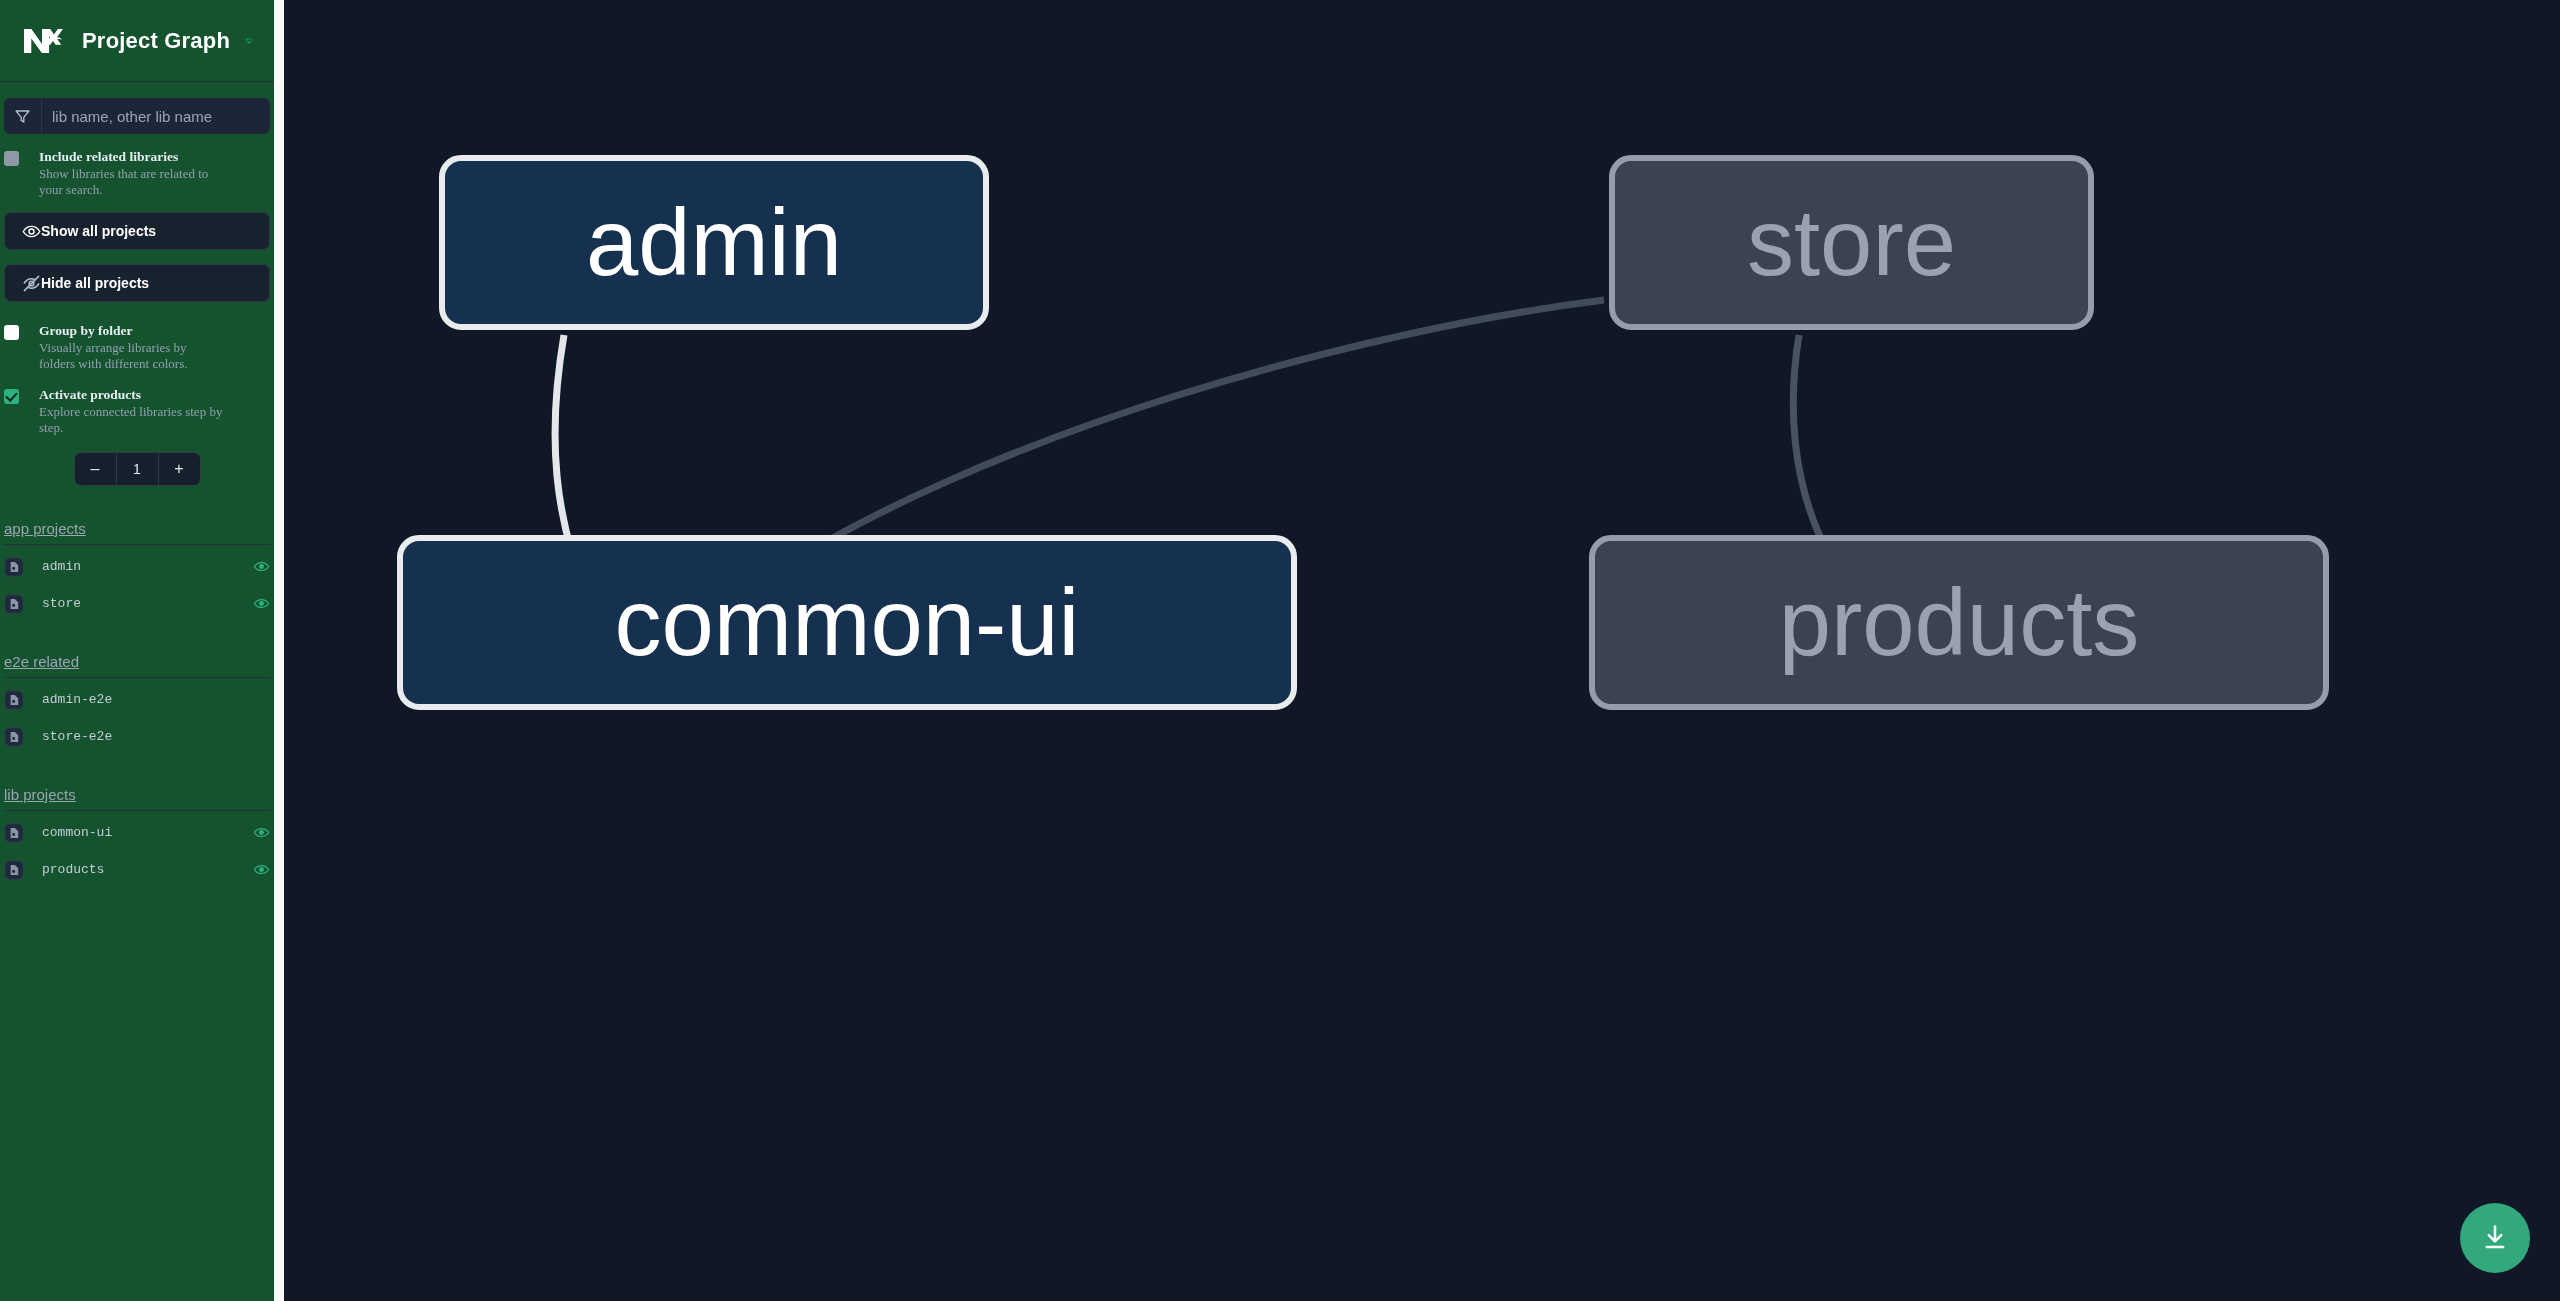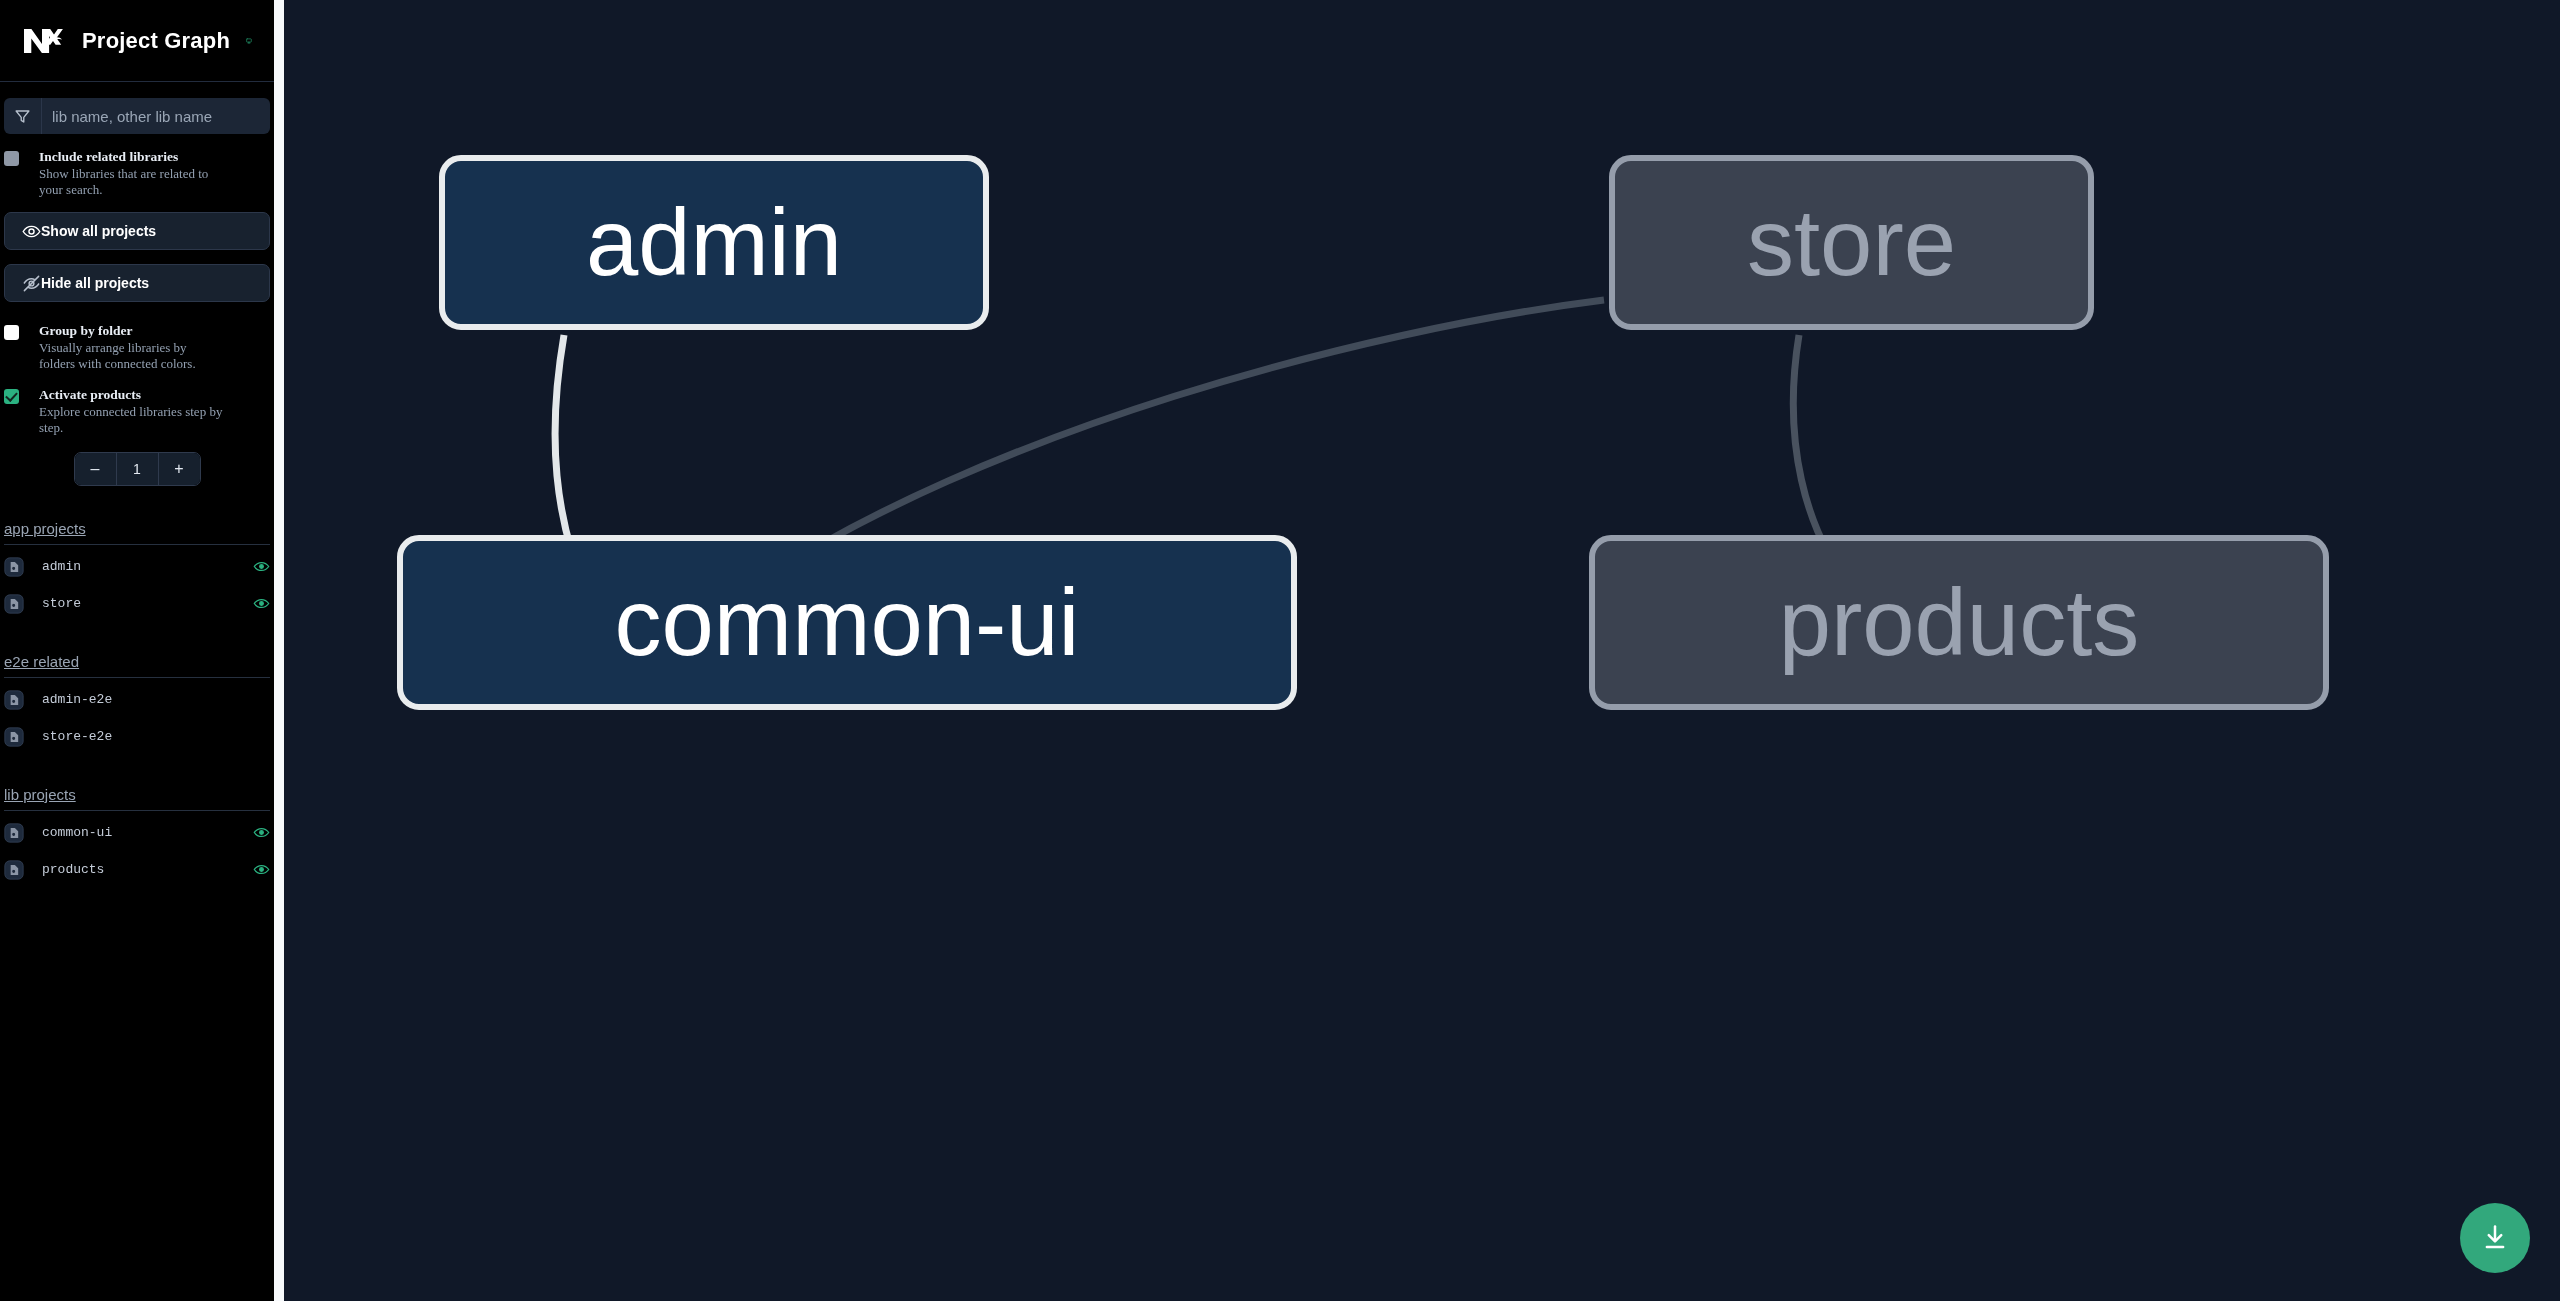--- a/index.html
+++ b/index.html
@@ -7,21 +7,21 @@
     width: 2560px; height: 1301px;
     background: #0f1623;
     font-family: "Liberation Sans", sans-serif;
     overflow: hidden;
   }
   #app { position: relative; width: 2560px; height: 1301px; display: flex; }
 
   
   #sidebar {
     width: 274px; height: 1301px;
-    background: #000000;
+    background: #14532d;
     flex: 0 0 274px;
     position: relative;
     overflow: hidden;
   }
   #scroll-track {
     width: 10px; height: 1301px;
     background: #f7f9fb;
     flex: 0 0 10px;
   }
 
@@ -223,21 +223,21 @@
             <line x1="3" y1="21" x2="21" y2="3" stroke-linecap="round"></line>
           </svg>
         </span>
         <span class="lbl">Hide all projects</span>
       </button>
 
       <div class="check-row" style="margin-top:20px;">
         <span class="cbox white"></span>
         <div class="check-text">
           <div class="check-title">Group by folder</div>
-          <div class="check-desc">Visually arrange libraries by folders with connected colors.</div>
+          <div class="check-desc">Visually arrange libraries by folders with different colors.</div>
         </div>
       </div>
 
       <div class="check-row">
         <span class="cbox green"></span>
         <div class="check-text">
           <div class="check-title">Activate products</div>
           <div class="check-desc">Explore connected libraries step by step.</div>
         </div>
       </div>

